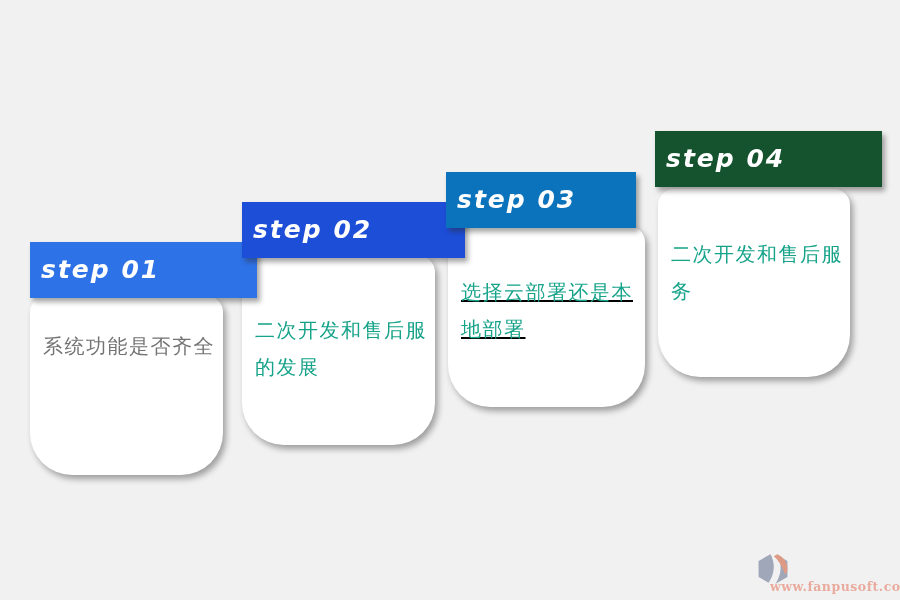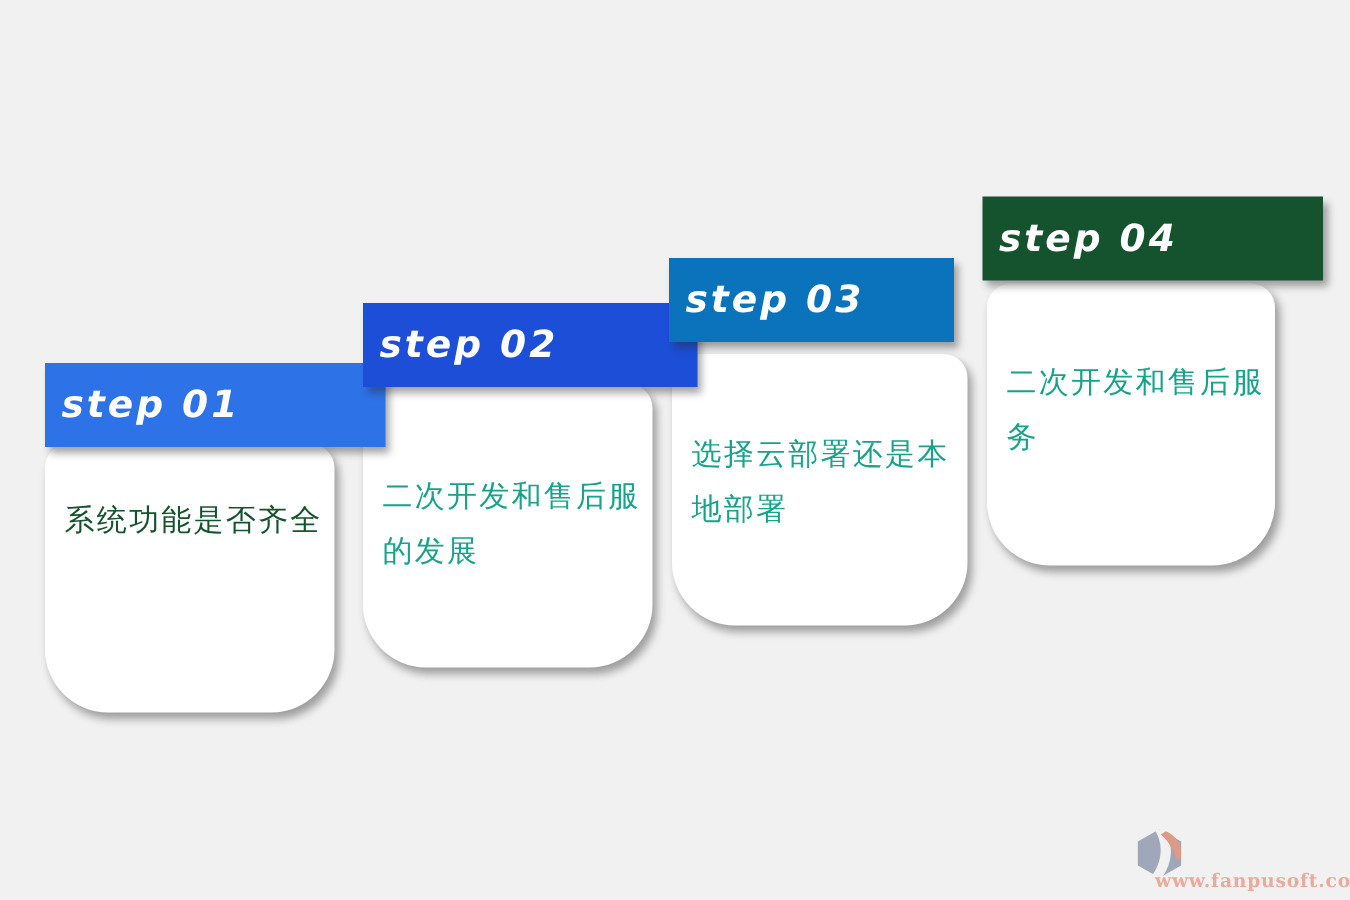--- a/index.html
+++ b/index.html
@@ -25,21 +25,21 @@
   .s4 .band{left:655px;top:131px;width:227px;}
 
   
   .card{
     position:absolute;z-index:1;background:#ffffff;
     border-radius:16px 16px 42px 42px;
     box-shadow:3px 4px 6px rgba(0,0,0,0.35);
   }
   .s1 .card{left:30px; top:296px;width:193px;height:179px;}
   .s2 .card{left:242px;top:256px;width:193px;height:189px;}
-  .s3 .card{left:448px;top:236px;width:197px;height:181px;}
+  .s3 .card{left:448px;top:226px;width:197px;height:181px;text-decoration:underline;}
   .s4 .card{left:658px;top:189px;width:192px;height:188px;}
 
   .desc{
     margin:0;
     font-family:"DejaVu Serif",serif;
     font-size:20px;line-height:37px;letter-spacing:1.5px;
     white-space:pre-line;
     padding:0 6px 0 13px;
   }
   .s1 .desc{padding-top:32px;}
@@ -61,21 +61,21 @@
     font-size:12.5px;letter-spacing:0.5px;white-space:nowrap;
   }
 </style>
 </head>
 <body>
 
 <div id="stage" style="background-color: rgb(241, 241, 241);">
 
   <section class="step s1">
     <div class="card">
-      <p class="desc" style="color: #14532d;">系统功能是否齐全</p>
+      <p class="desc" style="color: #737373;">系统功能是否齐全</p>
     </div>
     <div class="band" style="background-color: rgb(46, 114, 232);">
       <span class="band-label" style="color: rgb(255, 255, 255);">step 01</span>
     </div>
   </section>
 
   <section class="step s2">
     <div class="card">
       <p class="desc" style="color: rgb(23, 163, 138);">二次开发和售后服
 的发展</p>

